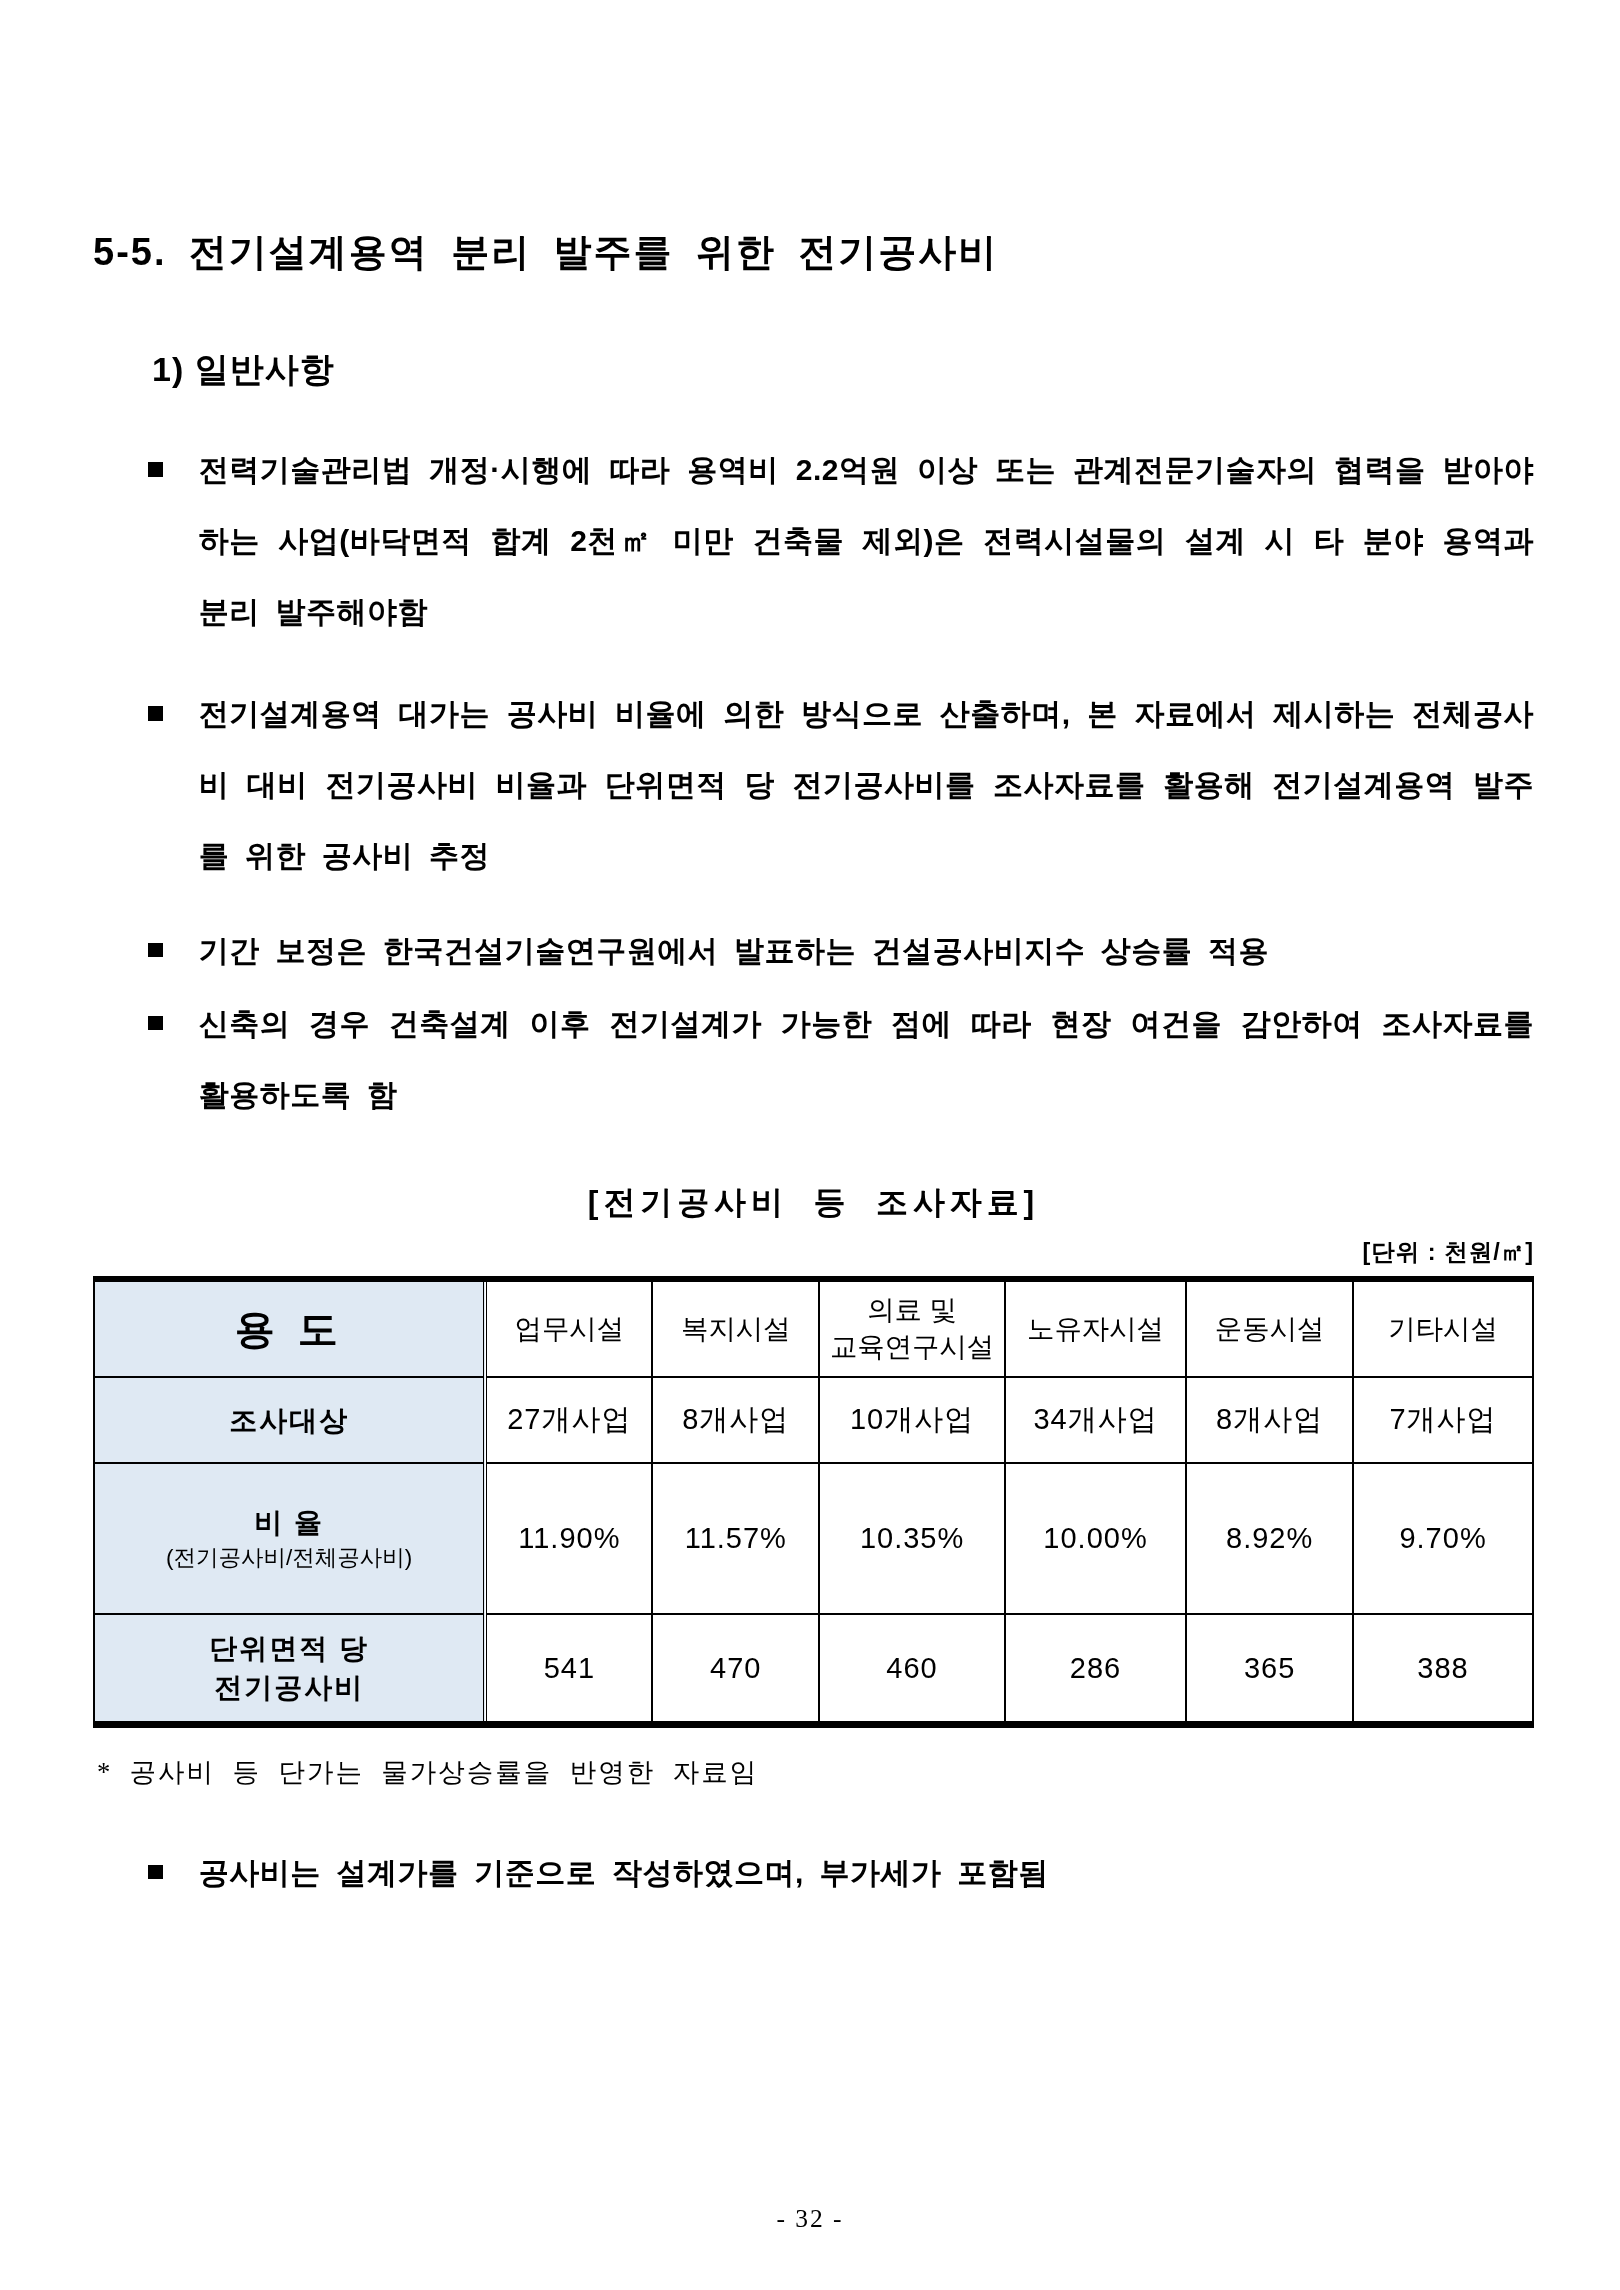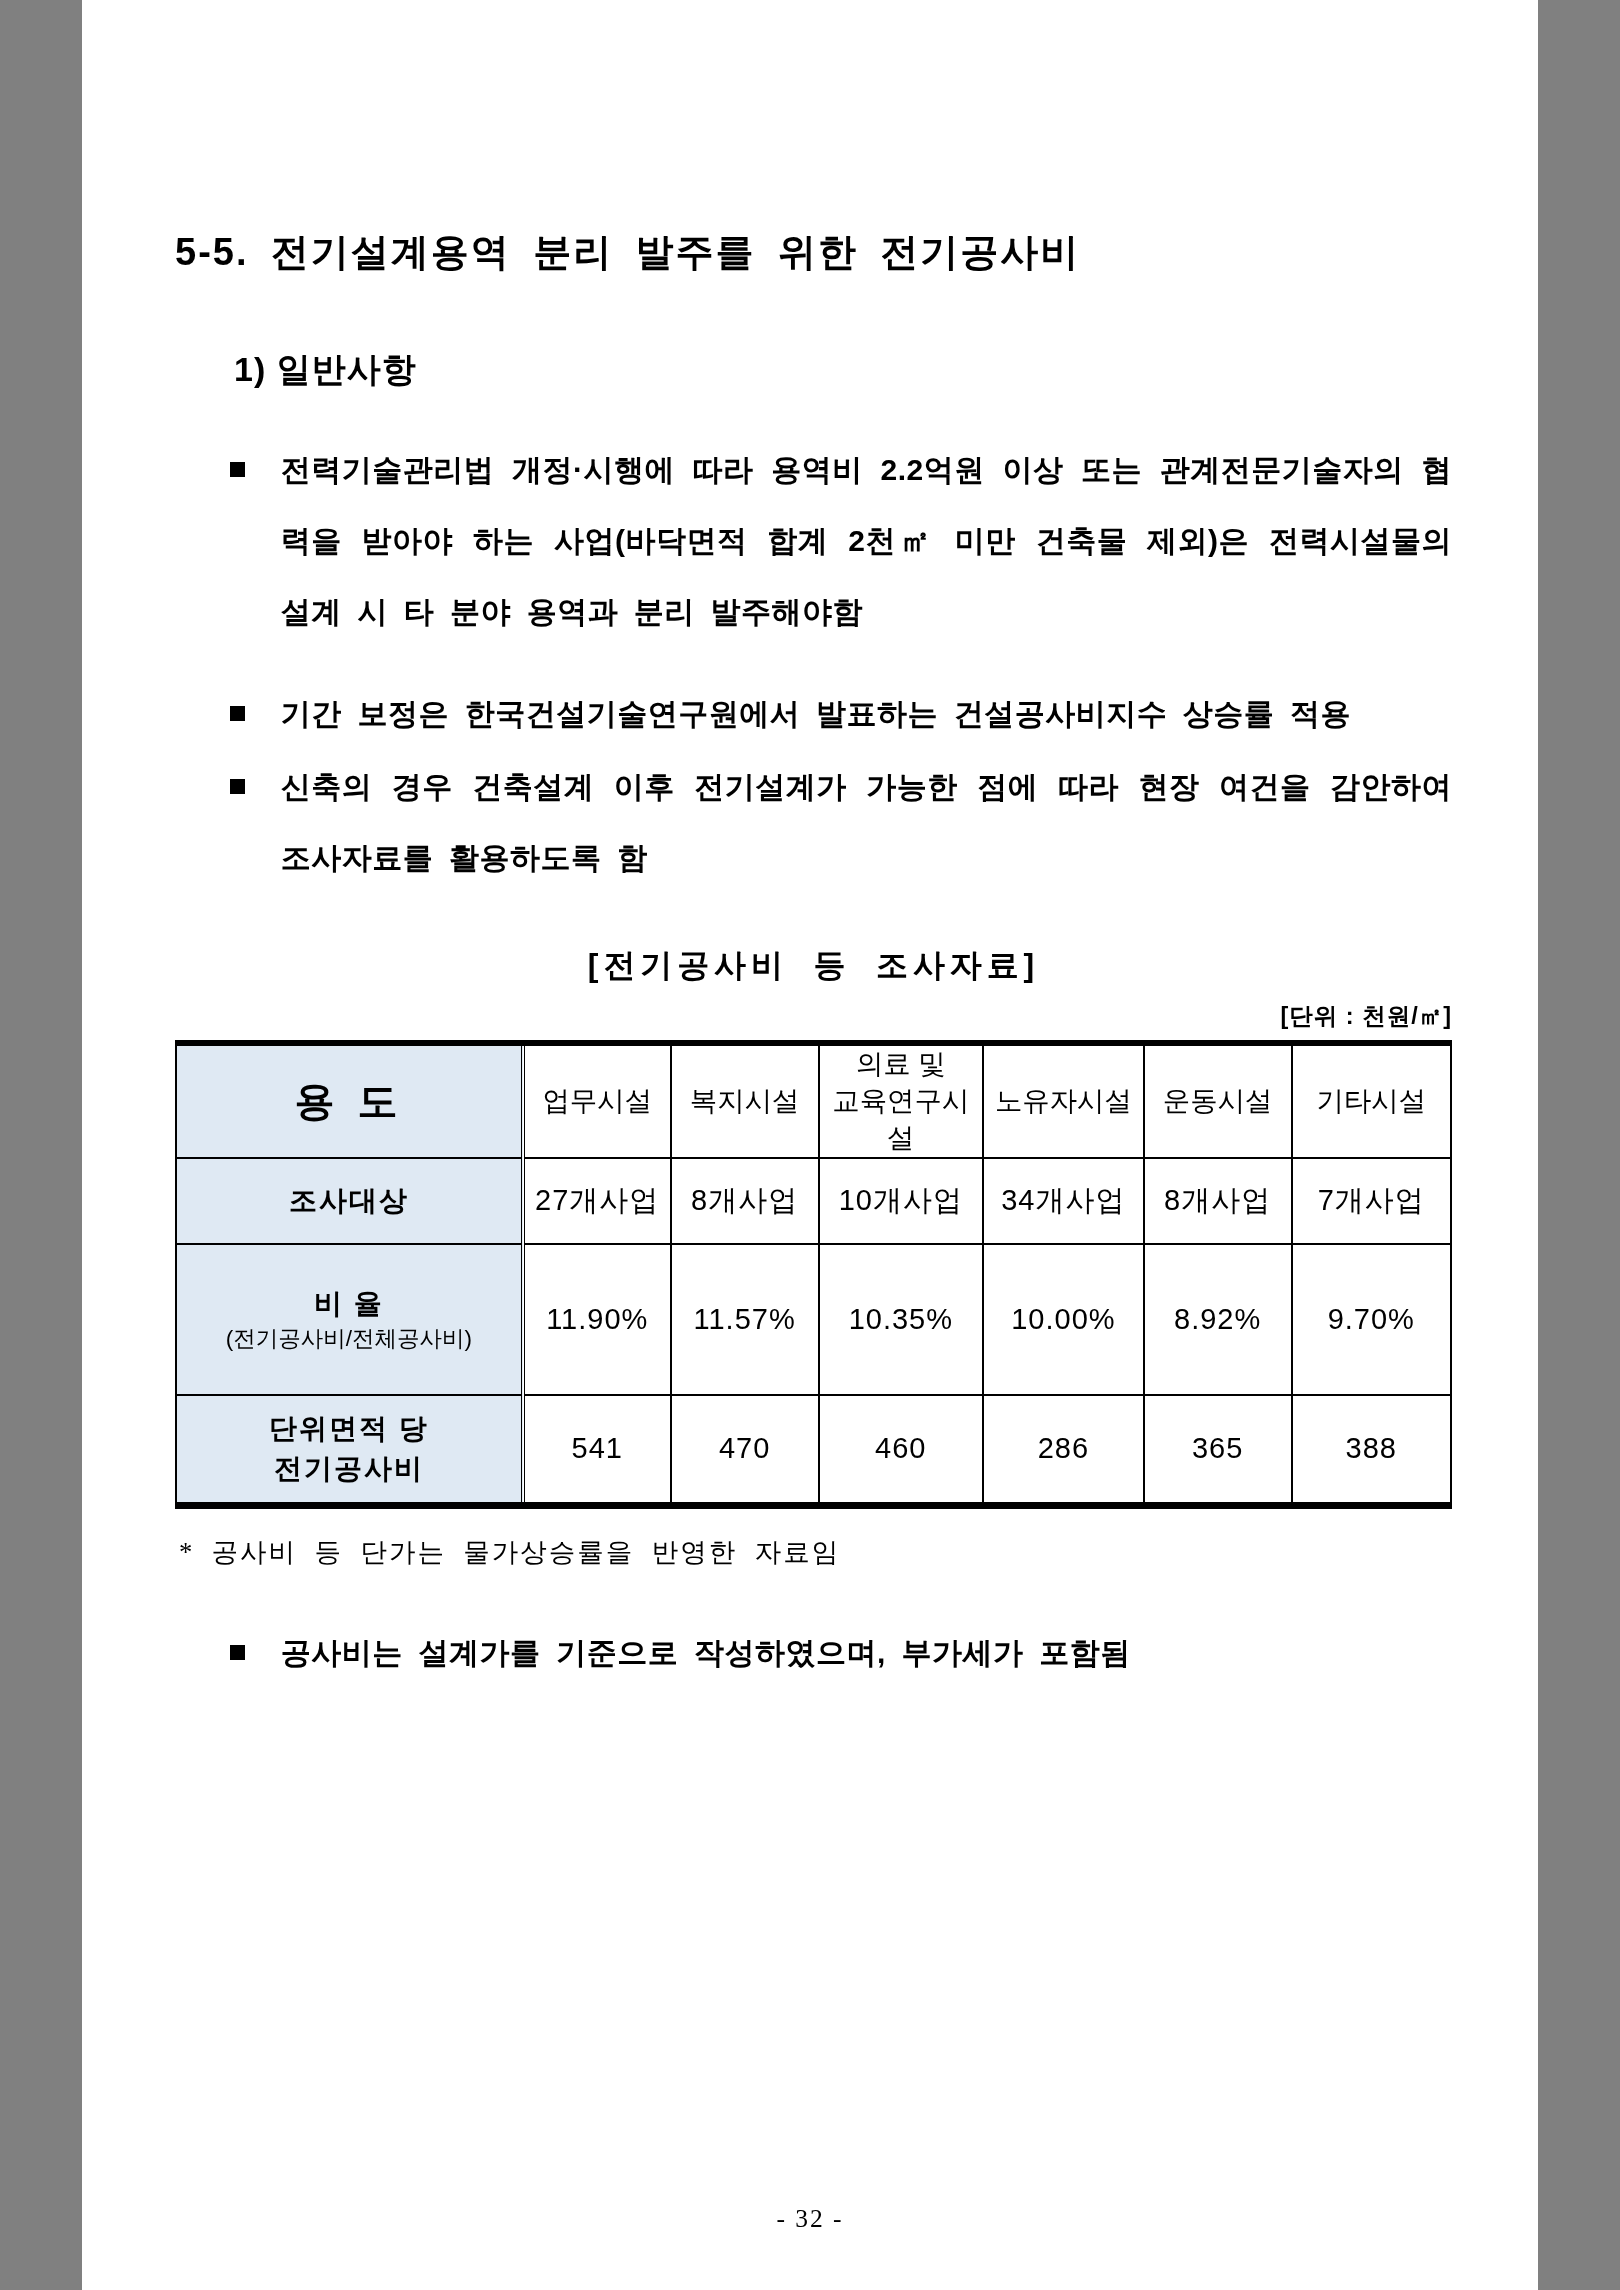--- a/index.html
+++ b/index.html
@@ -1,18 +1,18 @@
 <!DOCTYPE html>
 <html><head>
 <meta charset="utf-8">
 <style>
   html,body { margin:0; padding:0; background:#808080; }
   .page {
     position:relative;
-    width:1456px; height:2291px;
+    width:1620px; height:2291px;
     margin:0 auto;
     background:#ffffff;
     color:#000;
     font-family:"Liberation Sans","DejaVu Sans",sans-serif;
     overflow:hidden;
   }
   .content { padding:227px 86px 0 93px; }
 
   .doc-title {
     font-size:38px; font-weight:800; letter-spacing:2px;
@@ -97,20 +97,24 @@
 
     <div class="doc-title">5-5. 전기설계용역 분리 발주를 위한 전기공사비</div>
 
     <div class="section-heading">1) 일반사항</div>
 
     <div class="bullets">
       <div class="bullet b1">
         <span class="sq"></span>
         <span>전력기술관리법 개정·시행에 따라 용역비 2.2억원 이상 또는 관계전문기술자의 협력을 받아야 하는 사업(바닥면적 합계 2천㎡ 미만 건축물 제외)은 전력시설물의 설계 시 타 분야 용역과 분리 발주해야함</span>
       </div>
+      <div class="bullet b2">
+        <span class="sq"></span>
+        <span>전기설계용역 대가는 공사비 비율에 의한 방식으로 산출하며, 본 자료에서 제시하는 전체공사비 대비 전기공사비 비율과 단위면적 당 전기공사비를 조사자료를 활용해 전기설계용역 발주를 위한 공사비 추정</span>
+      </div>
       <div class="bullet b3">
         <span class="sq"></span>
         <span>기간 보정은 한국건설기술연구원에서 발표하는 건설공사비지수 상승률 적용</span>
       </div>
       <div class="bullet b4">
         <span class="sq"></span>
         <span>신축의 경우 건축설계 이후 전기설계가 가능한 점에 따라 현장 여건을 감안하여 조사자료를 활용하도록 함</span>
       </div>
     </div>
 

